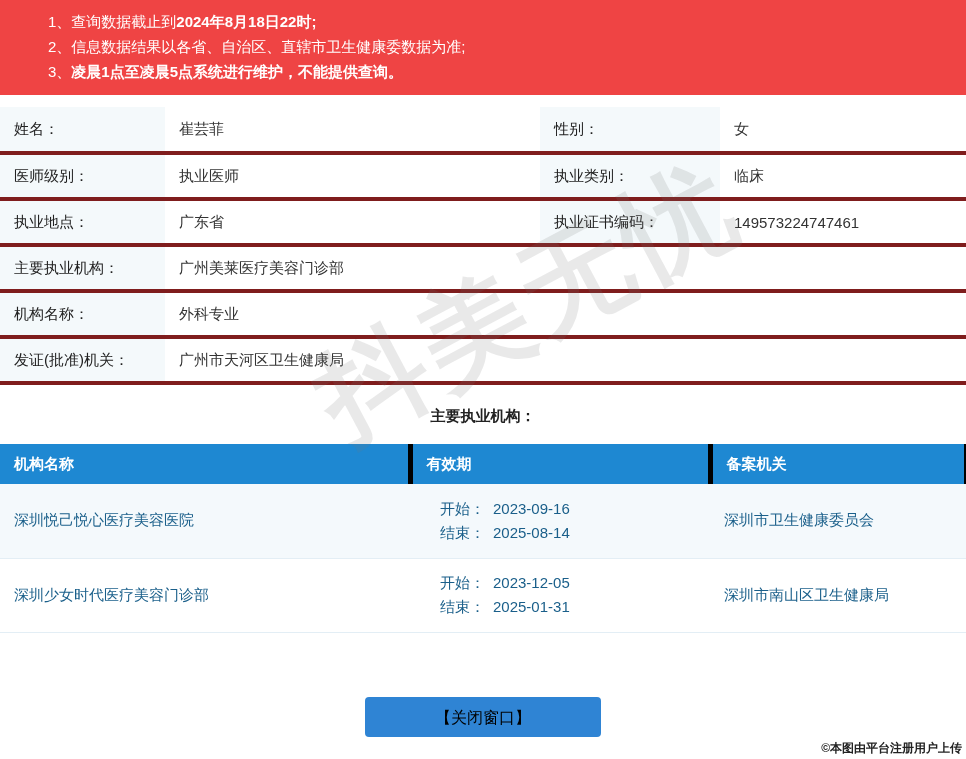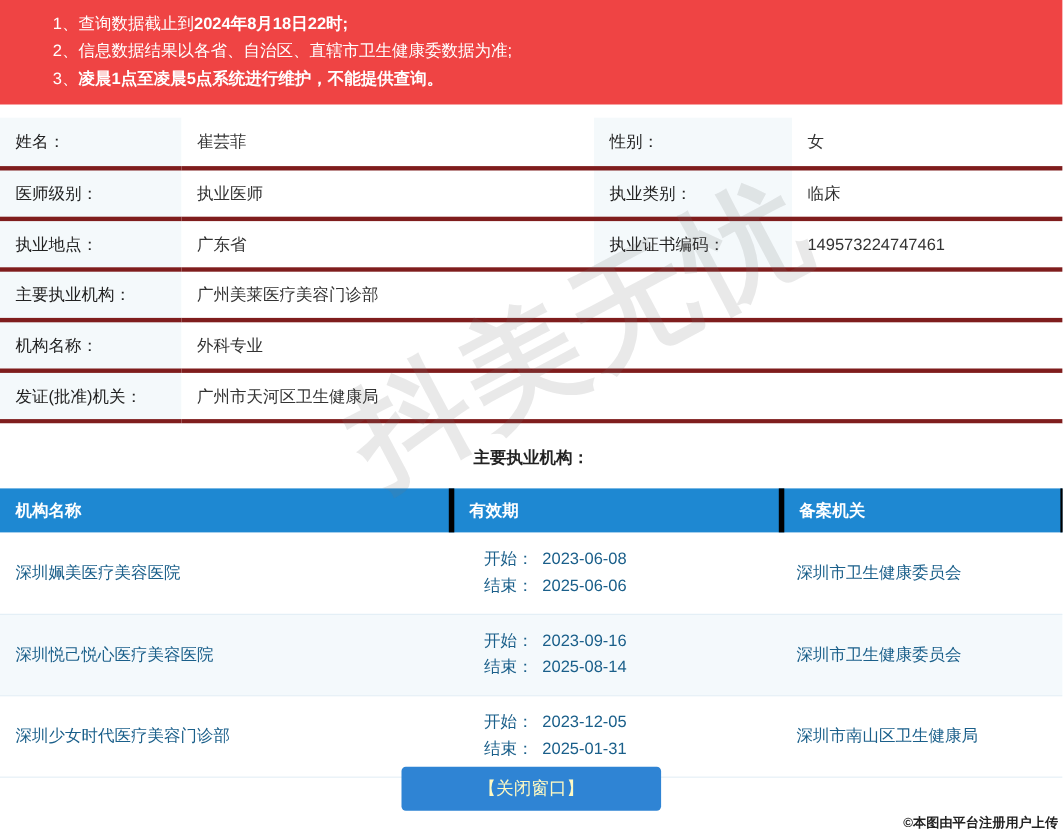--- a/index.html
+++ b/index.html
@@ -106,21 +106,21 @@
   .btn-bar {
     position: absolute;
     left: 0;
     bottom: 22px;
     width: 100%;
     text-align: center;
   }
   .close-btn {
     display: inline-block;
     background: #2f84d4;
-    color: #fef9c3;
+    color: #000000;
     font-size: 16px;
     border: none;
     border-radius: 4px;
     width: 236px;
     height: 40px;
     line-height: 40px;
     cursor: pointer;
     font-family: "Liberation Sans", sans-serif;
   }
 
@@ -213,32 +213,20 @@
         <col class="rc3">
     </colgroup>
     <thead>
       <tr>
         <th>机构名称</th>
         <th>有效期</th>
         <th>备案机关</th>
       </tr>
     </thead>
     <tbody>
-      <tr>
-        <td>深圳姵美医疗美容医院</td>
-        <td class="date-cell">
-          <div class="date-line">
-            <span class="dk">开始：</span><span class="dv">2023-06-08</span>
-          </div>
-          <div class="date-line">
-            <span class="dk">结束：</span><span class="dv">2025-06-06</span>
-          </div>
-        </td>
-        <td>深圳市卫生健康委员会</td>
-      </tr>
       <tr class="alt">
         <td>深圳悦己悦心医疗美容医院</td>
         <td class="date-cell">
           <div class="date-line">
             <span class="dk">开始：</span><span class="dv">2023-09-16</span>
           </div>
           <div class="date-line">
             <span class="dk">结束：</span><span class="dv">2025-08-14</span>
           </div>
         </td>

